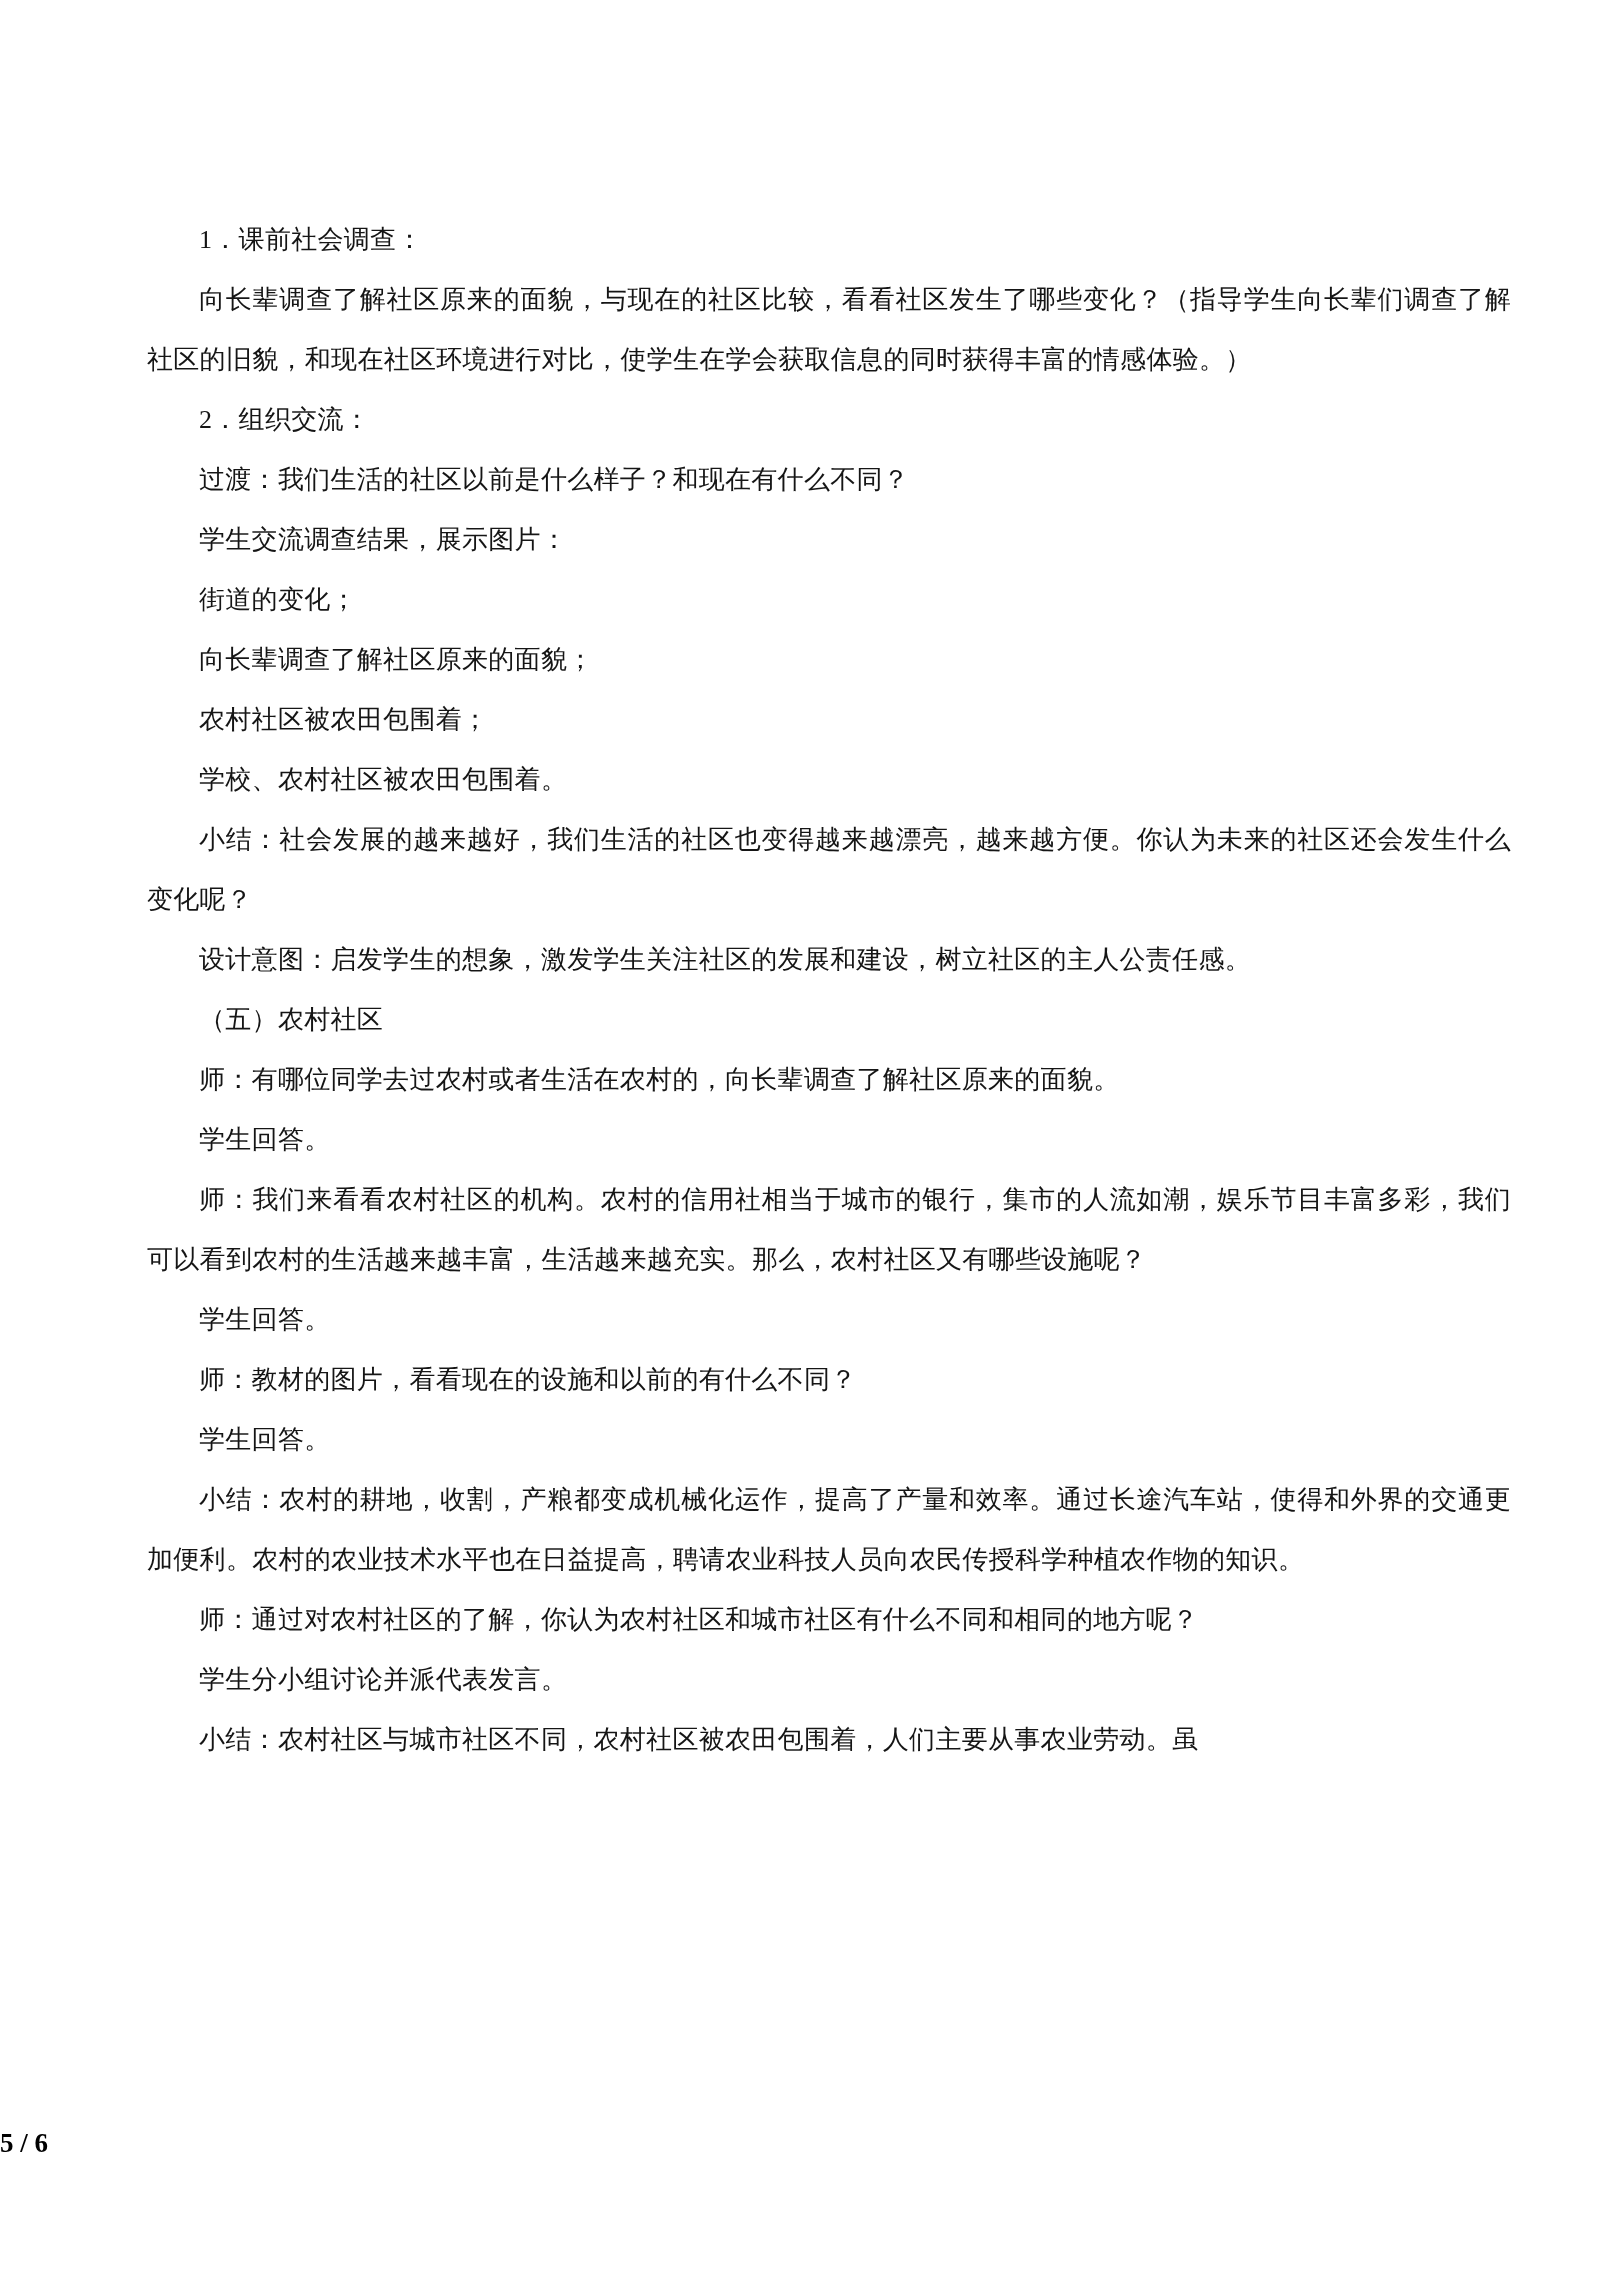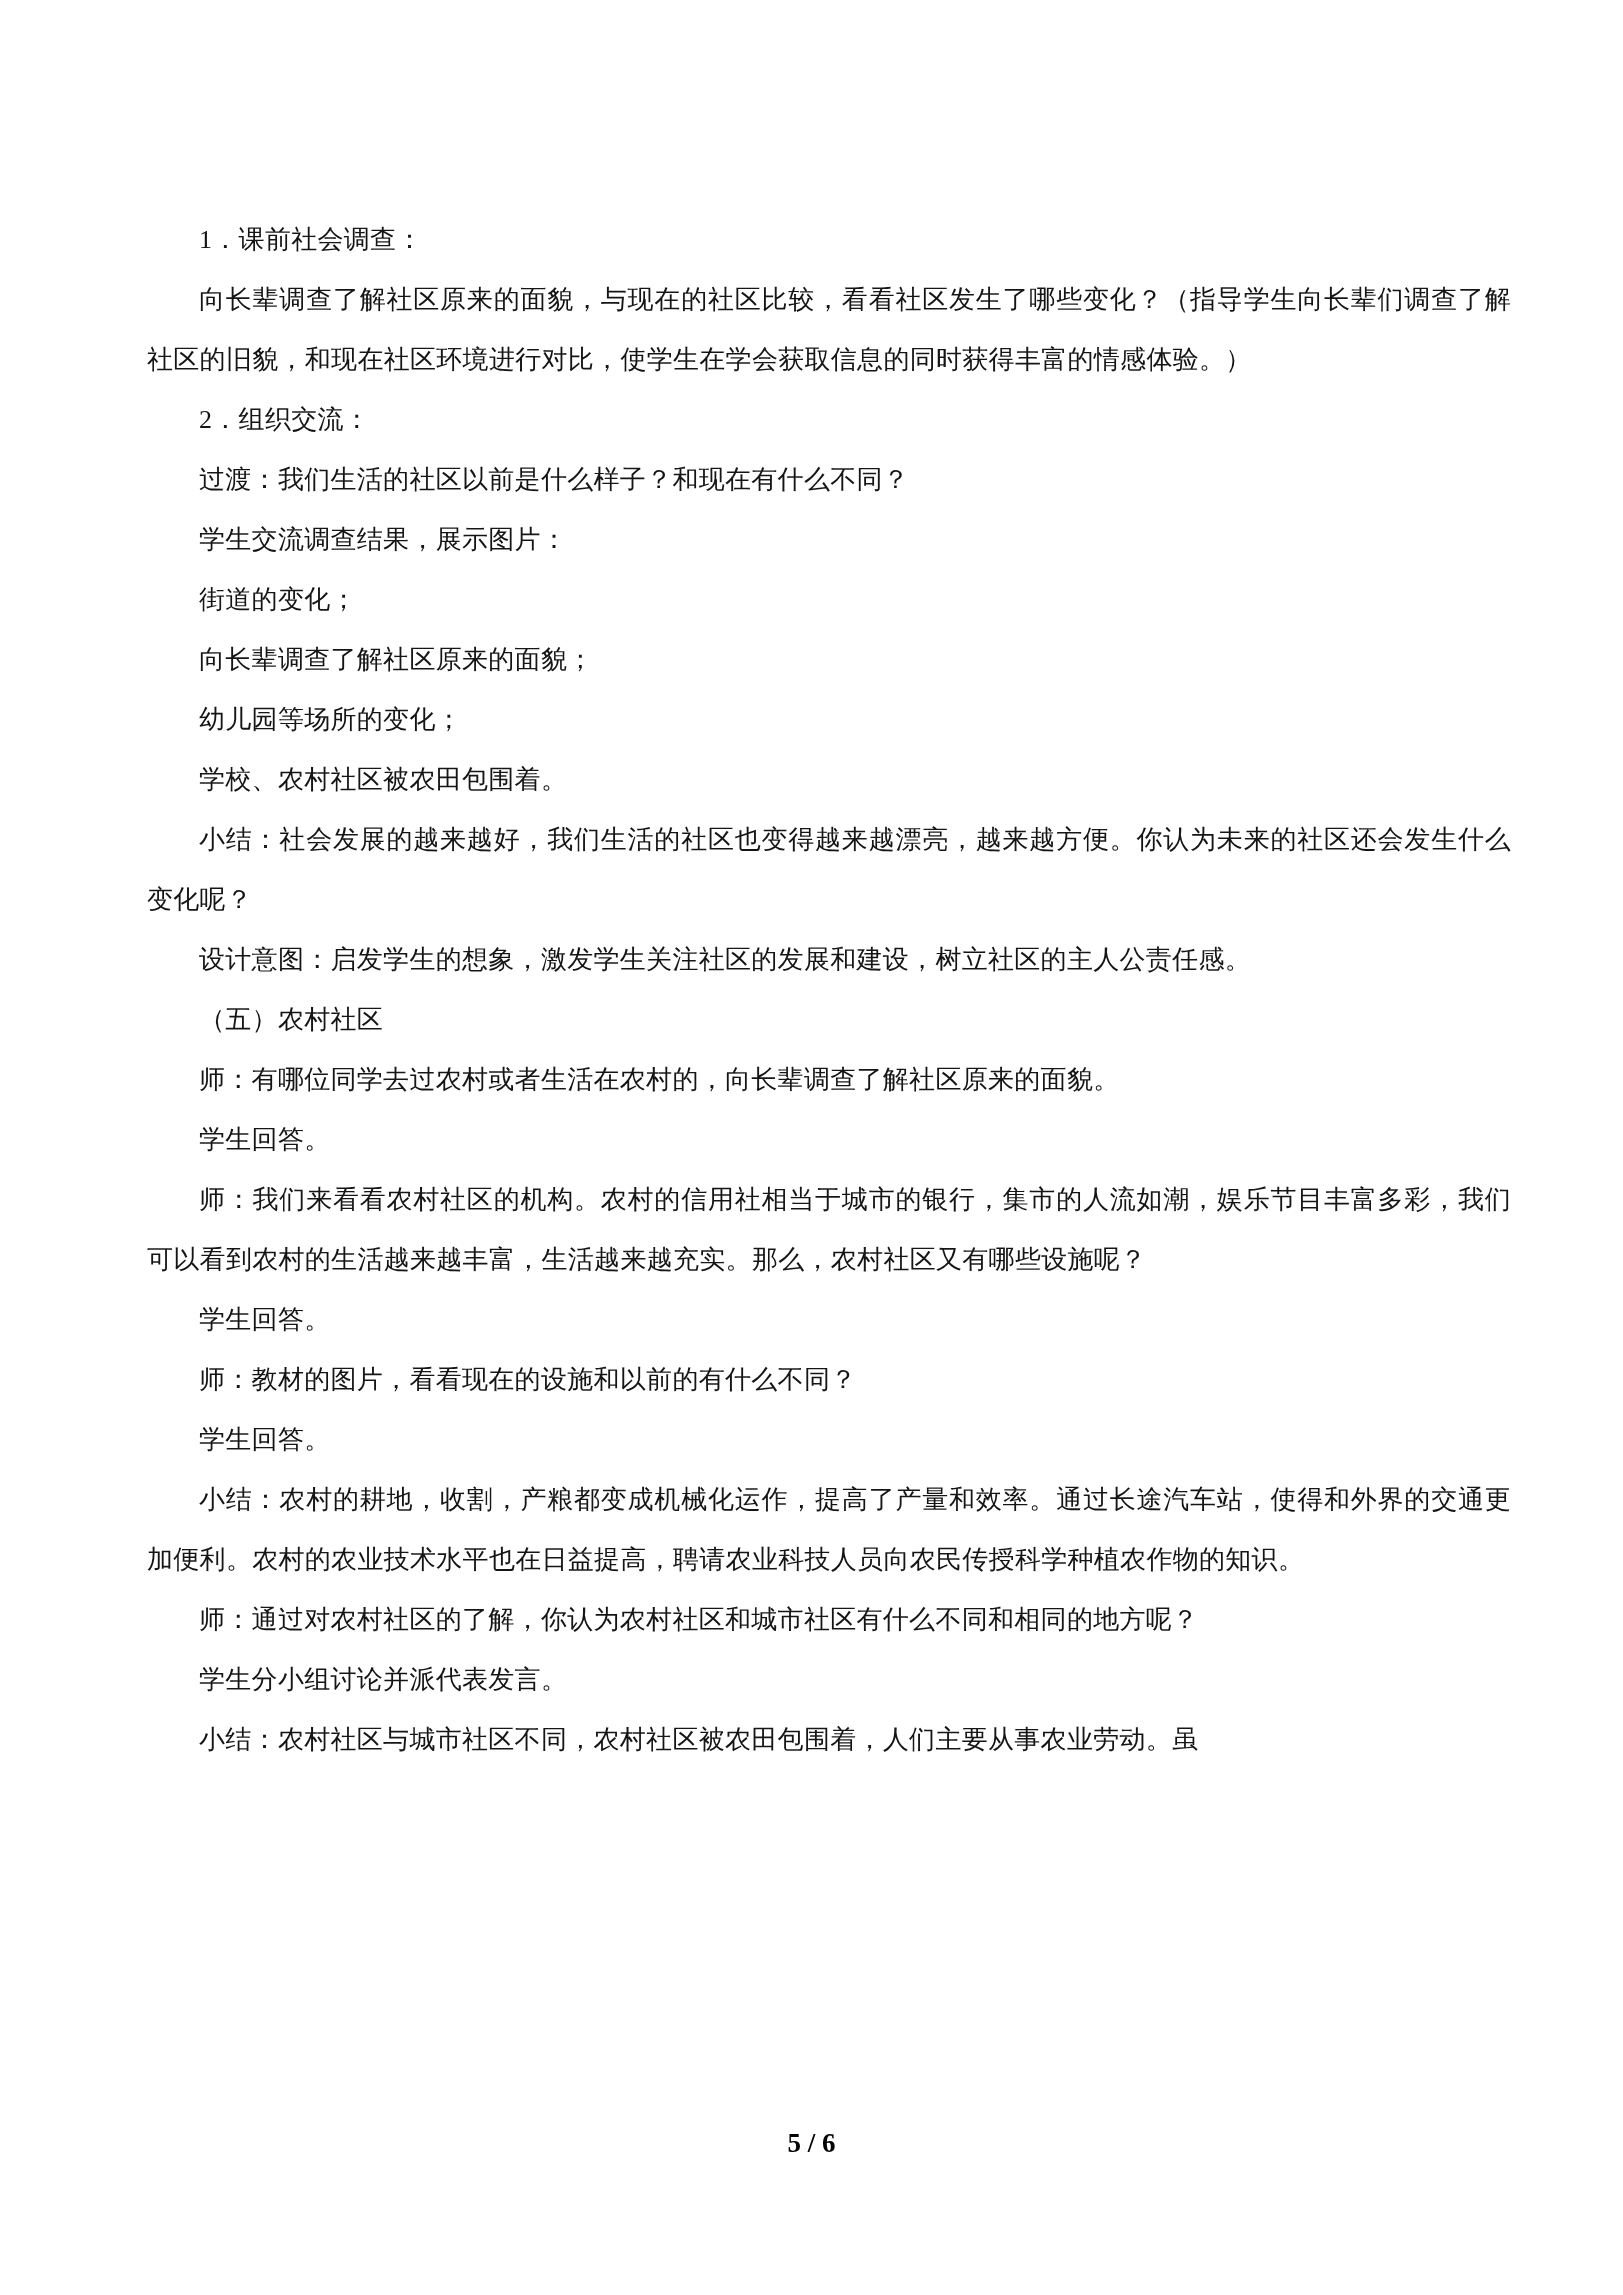--- a/index.html
+++ b/index.html
@@ -30,39 +30,39 @@
   .content p {
     margin: 0;
     padding: 0;
     text-indent: 2em;
   }
   .footer {
     position: absolute;
     left: 0;
     top: 2128px;
     width: 100%;
-    text-align: center;
+    text-align: left;
     font-size: 27px;
     font-weight: bold;
     color: #000000;
   }
 </style>
 </head>
 <body>
 
 <div class="page">
   <div class="content">
     <p>1．课前社会调查：</p>
     <p>向长辈调查了解社区原来的面貌，与现在的社区比较，看看社区发生了哪些变化？（指导学生向长辈们调查了解社区的旧貌，和现在社区环境进行对比，使学生在学会获取信息的同时获得丰富的情感体验。）</p>
     <p>2．组织交流：</p>
     <p>过渡：我们生活的社区以前是什么样子？和现在有什么不同？</p>
     <p>学生交流调查结果，展示图片：</p>
     <p>街道的变化；</p>
     <p>向长辈调查了解社区原来的面貌；</p>
-    <p>幼儿园等场所的变化；</p>
+    <p>农村社区被农田包围着；</p>
     <p>学校、农村社区被农田包围着。</p>
     <p>小结：社会发展的越来越好，我们生活的社区也变得越来越漂亮，越来越方便。你认为未来的社区还会发生什么变化呢？</p>
     <p>设计意图：启发学生的想象，激发学生关注社区的发展和建设，树立社区的主人公责任感。</p>
     <p>（五）农村社区</p>
     <p>师：有哪位同学去过农村或者生活在农村的，向长辈调查了解社区原来的面貌。</p>
     <p>学生回答。</p>
     <p>师：我们来看看农村社区的机构。农村的信用社相当于城市的银行，集市的人流如潮，娱乐节目丰富多彩，我们可以看到农村的生活越来越丰富，生活越来越充实。那么，农村社区又有哪些设施呢？</p>
     <p>学生回答。</p>
     <p>师：教材的图片，看看现在的设施和以前的有什么不同？</p>
     <p>学生回答。</p>

